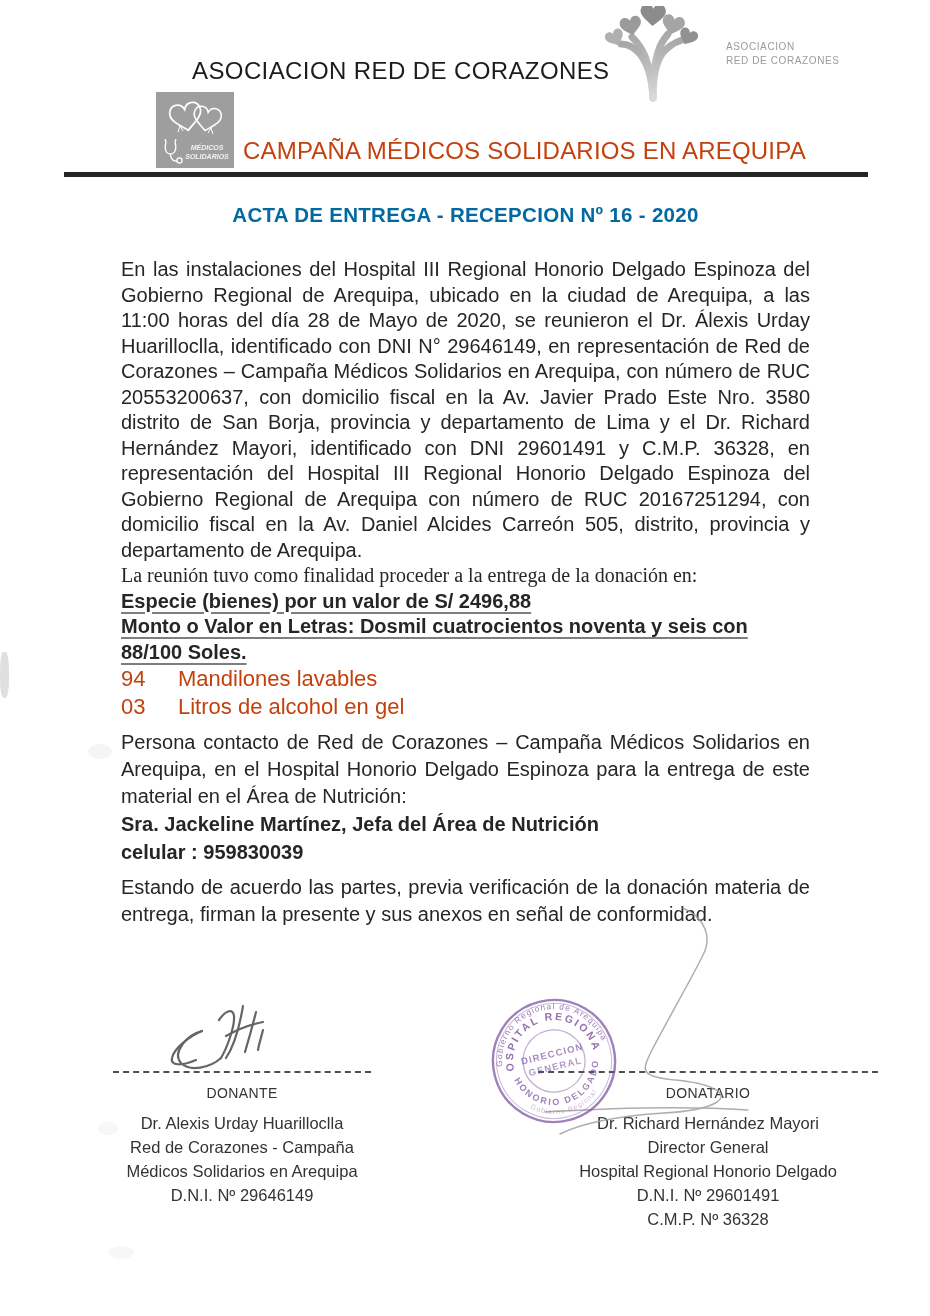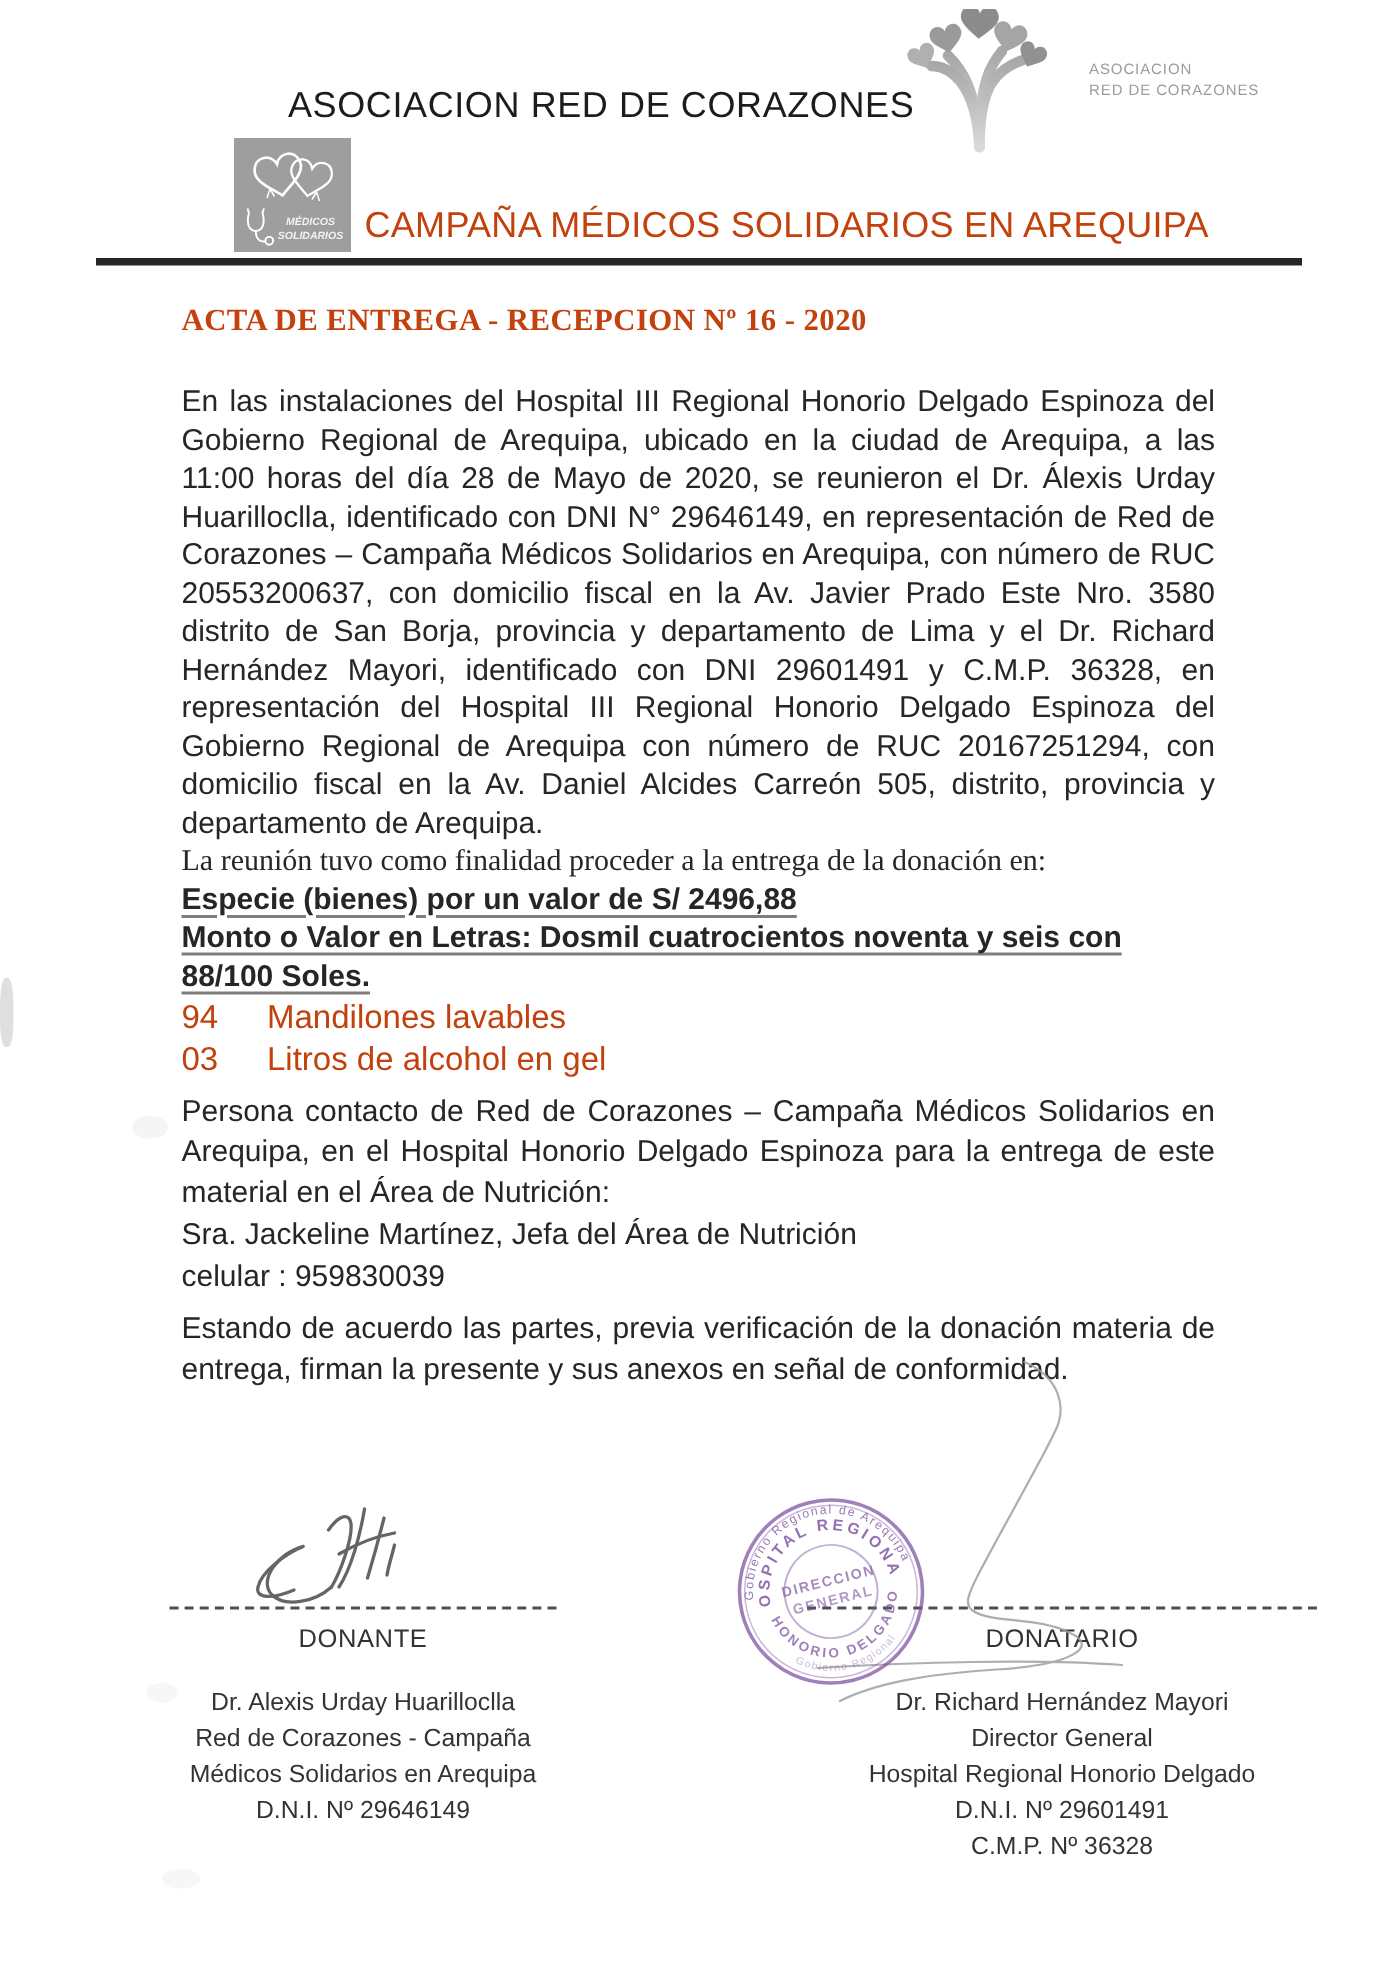--- a/index.html
+++ b/index.html
@@ -9,40 +9,40 @@
   }
   
   .org-title{position:absolute;left:192px;top:57px;font-size:24px;letter-spacing:.4px;color:#1c1c1c;white-space:nowrap;}
   .campaign-title{position:absolute;left:243px;top:137px;font-size:24px;letter-spacing:.2px;color:#c2410c;white-space:nowrap;}
   .logo-right-svg{position:absolute;left:598px;top:6px;}
   .logo-right-text{position:absolute;left:726px;top:40px;font-size:10px;line-height:14px;color:#9b9b9b;letter-spacing:.6px;}
   .logo-left{position:absolute;left:156px;top:92px;width:78px;height:76px;background:#9e9e9e;}
   .header-rule{position:absolute;left:64px;top:172px;width:804px;height:5px;background:#262626;}
   
   .body{position:absolute;left:121px;top:203px;width:689px;}
-  .doc-title{font-size:20.5px;font-weight:bold;color:#c2410c;letter-spacing:.3px;margin:0 0 30px 0;font-family:Liberation Serif, serif;}
+  .doc-title{font-size:20.5px;font-weight:bold;color:#0369a1;text-align:center;letter-spacing:.3px;margin:0 0 30px 0;}
   .body p{margin:0;font-size:20px;line-height:25.5px;color:#262626;}
   .intro{text-align:justify;margin-bottom:19px;}
   .purpose{margin-bottom:26px;font-family:Liberation Serif, serif;}
   .uline{text-decoration:underline;text-decoration-thickness:2px;text-decoration-color:#7e7e7e;text-underline-offset:4px;}
   .value-line{font-weight:bold;margin-bottom:26px;}
   .amount-words{font-weight:bold;margin-bottom:17px;max-width:668px;}
   .concept-heading{font-weight:bold;}
   .concept-list{margin-bottom:8px;}
   .concept-row{display:flex;font-size:22px;line-height:28px;color:#c2410c;}
   .concept-qty{width:57px;flex:none;}
   .contact-par{text-align:justify;line-height:27px !important;}
-  .bold-line{font-weight:normal;line-height:28px !important;}
+  .bold-line{font-weight:bold;line-height:28px !important;}
   .closing{text-align:justify;line-height:27px !important;margin-top:8px !important;}
   
   .sig{position:absolute;text-align:center;color:#333;font-size:16.5px;line-height:24px;}
   .sig-left{top:1071px;left:113px;width:258px;}
   .sig-right{top:1071px;left:538px;width:340px;}
   .dash{border-top:2.5px dashed #4f4f4f;height:0;margin-bottom:8px;}
-  .sig .role{font-size:17px;letter-spacing:.4px;margin-bottom:18px;}
+  .sig .role{font-size:14px;letter-spacing:.4px;margin-bottom:6px;}
   
   .overlay{position:absolute;left:0;top:0;pointer-events:none;}
   .stamp-g{color:#7b4fa0;}
   .smudge{position:absolute;background:#6f6f6f;border-radius:50%;}
   .sm1{left:0;top:652px;width:9px;height:46px;opacity:.22;border-radius:40%;}
   .sm2{left:88px;top:744px;width:24px;height:15px;opacity:.07;}
   .sm3{left:98px;top:1122px;width:20px;height:13px;opacity:.06;}
   .sm4{left:108px;top:1246px;width:26px;height:13px;opacity:.06;}
 </style>
 </head>

